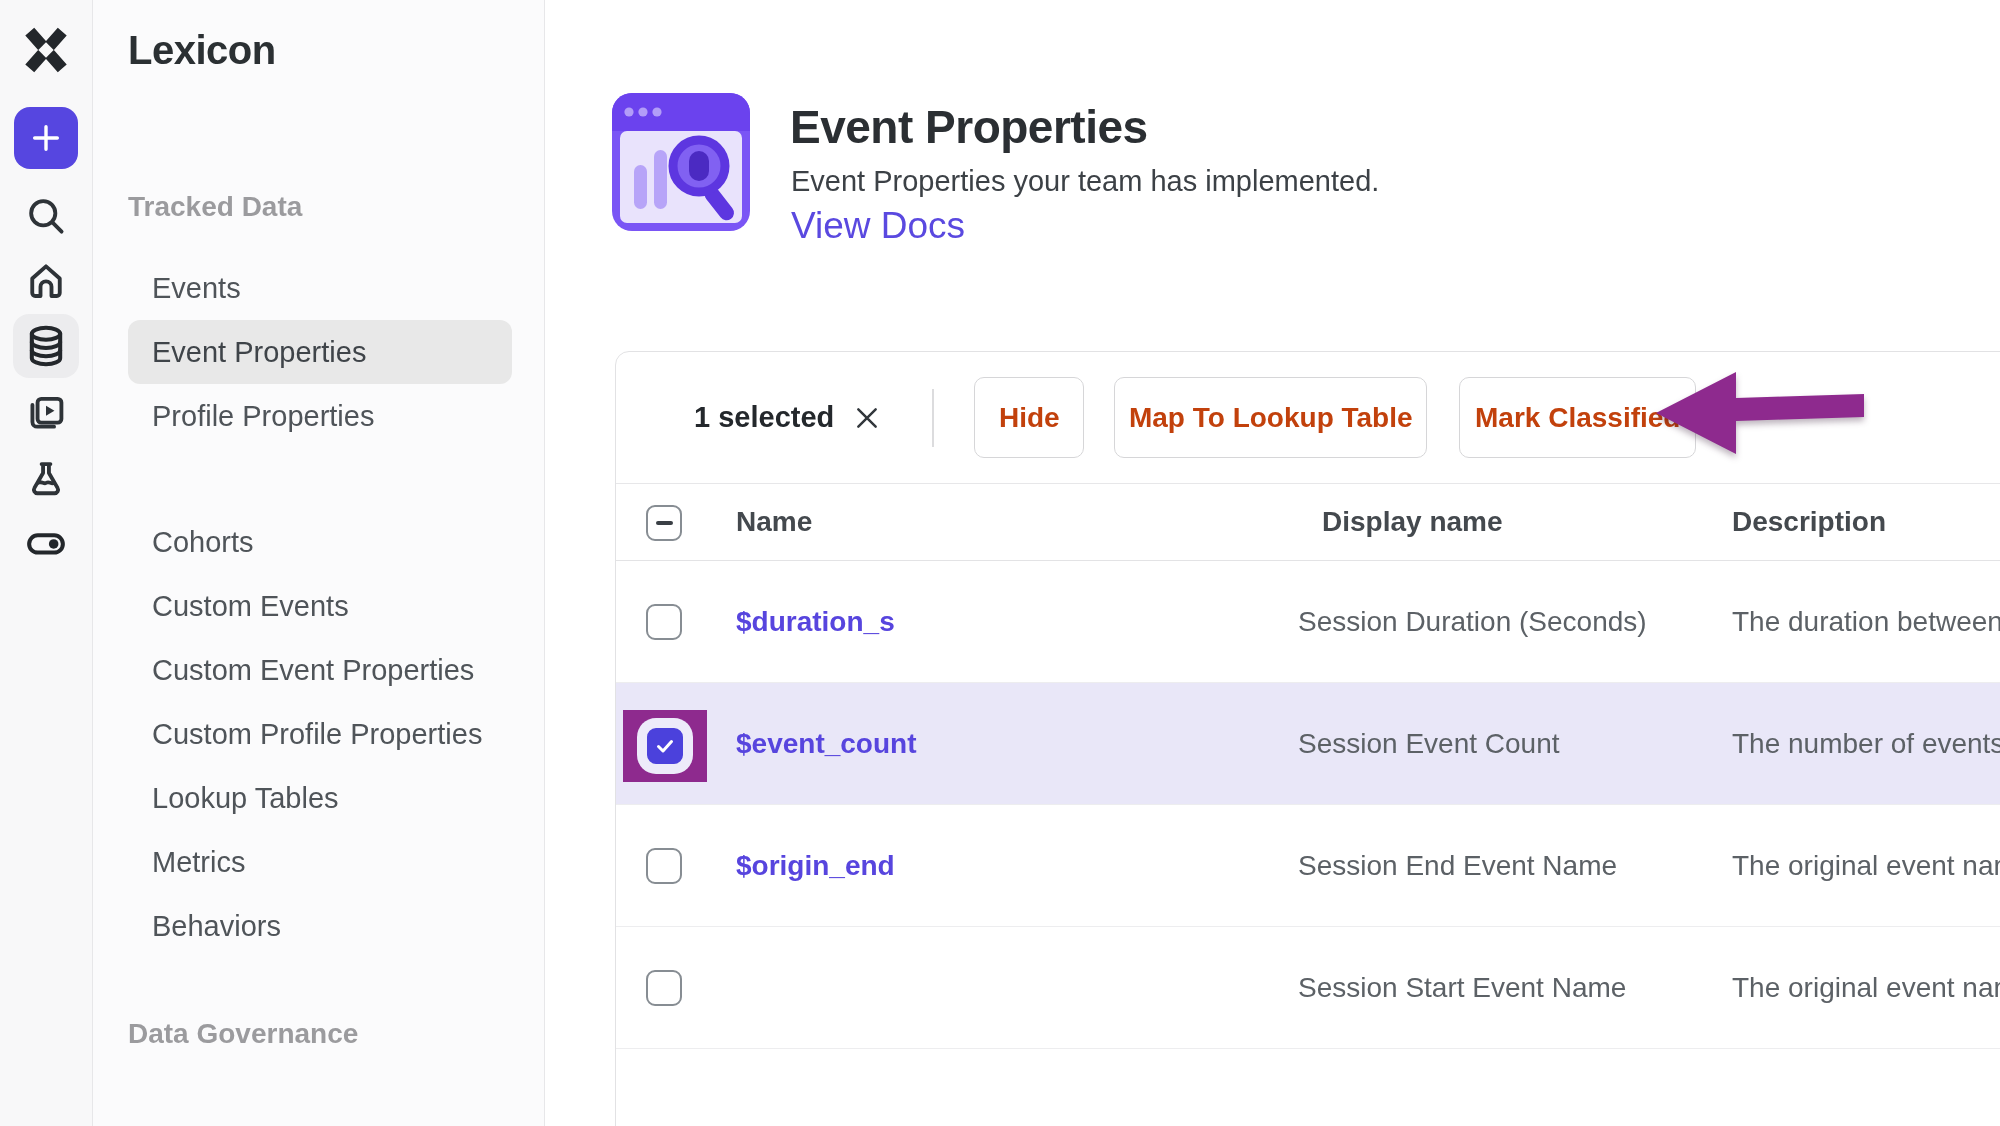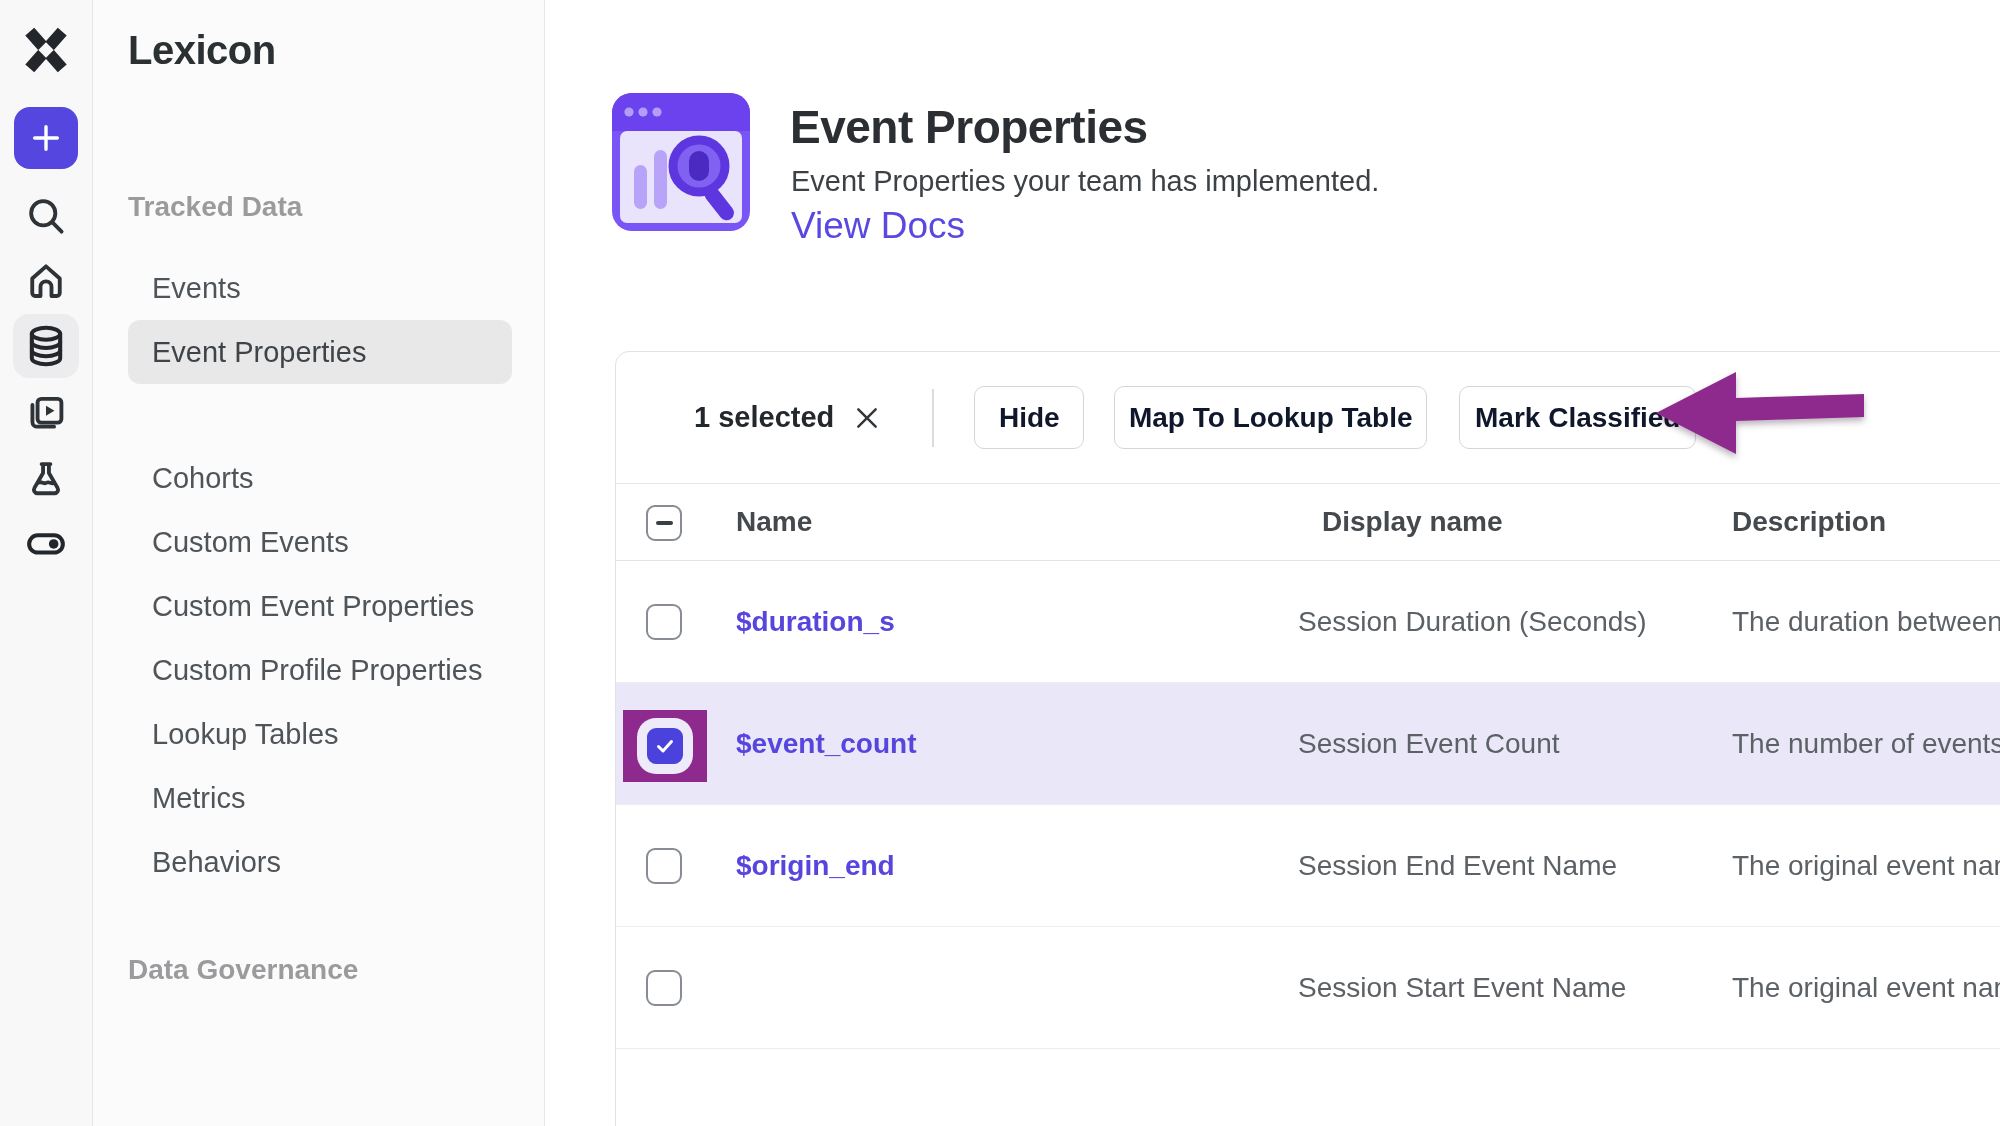--- a/index.html
+++ b/index.html
@@ -63,22 +63,22 @@
   
   .card {
     position:absolute; left:615px; top:351px; width:1460px; height:810px;
     background:#fff; border:1.5px solid #e2e2e4; border-radius:14px; overflow:hidden;
   }
   .toolbar { height:131px; display:flex; align-items:center; padding-left:78px; }
   .sel-label { font-size:29px; font-weight:600; color:#24282c; }
   .sel-close { margin-left:16px; width:34px; height:34px; display:flex; align-items:center; justify-content:center; cursor:pointer; }
   .tb-divider { width:2px; height:58px; background:#dcdcde; margin-left:48px; margin-right:40px; }
   .tb-btn {
-    height:63px; border:1.5px solid #d6d6d8; border-radius:10px; background:#fff;
-    font-family:"Liberation Sans", sans-serif; font-size:28px; font-weight:600; color:#0f172a;
+    height:81px; border:1.5px solid #d6d6d8; border-radius:10px; background:#fff;
+    font-family:"Liberation Sans", sans-serif; font-size:28px; font-weight:600; color:#c2410c;
     display:flex; align-items:center; justify-content:center; cursor:pointer;
   }
   .tb-btn.hide { width:110px; margin-right:30px; }
   .tb-btn.map  { width:313px; margin-right:32px; }
   .tb-btn.mark { width:237px; }
 
   .thead { height:78px; border-top:1.5px solid #e7e7e9; border-bottom:1.5px solid #e3e3e5; position:relative; }
   .thead .col { position:absolute; top:0; height:100%; display:flex; align-items:center; font-size:28px; font-weight:700; color:#44494e; }
   .col.c-name { left:120px; }
   .col.c-display { left:706px; }
@@ -164,20 +164,21 @@
 </div>
 
 <div class="sidebar">
   <div class="sidebar-title">Lexicon</div>
   <div id="sidebar-sections">
       <div class="side-section s1">
         <div class="sec-header">Tracked Data</div>
         <div class="sec-items">
           <div class="side-item">Events</div>
           <div class="side-item active">Event Properties</div>
+          <div class="side-item">Profile Properties</div>
         </div>
       </div>
       <div class="side-section s2">
         <div class="sec-items">
           <div class="side-item">Cohorts</div>
           <div class="side-item">Custom Events</div>
           <div class="side-item">Custom Event Properties</div>
           <div class="side-item">Custom Profile Properties</div>
           <div class="side-item">Lookup Tables</div>
           <div class="side-item">Metrics</div>

